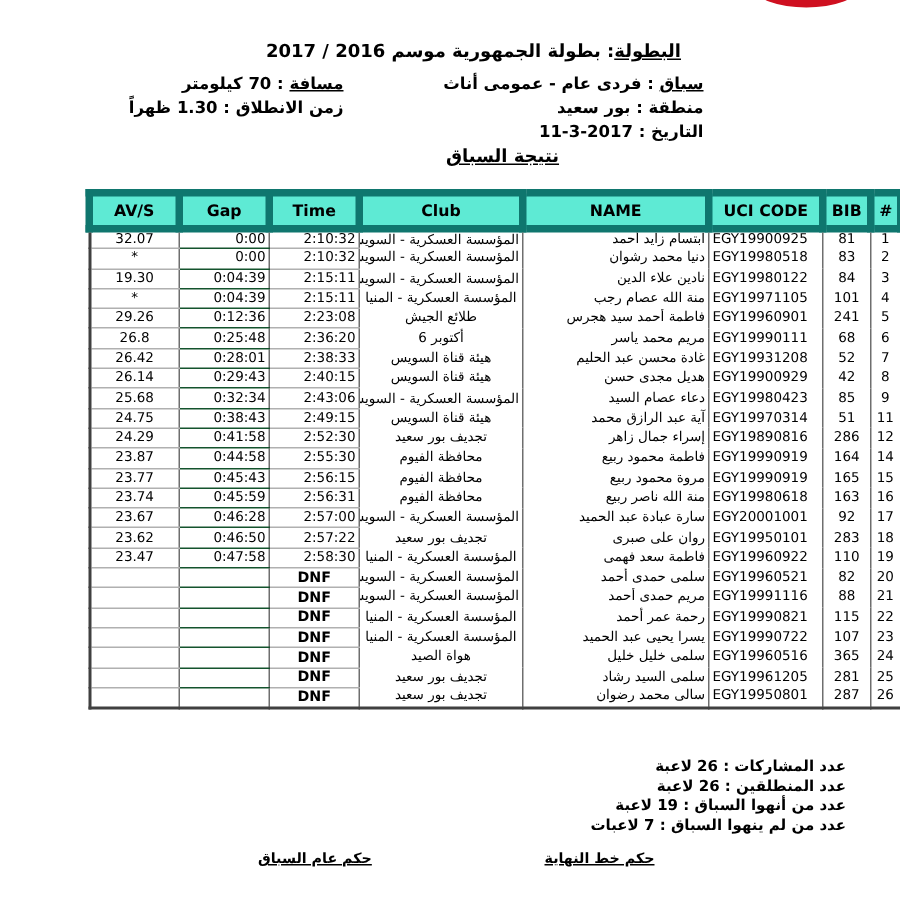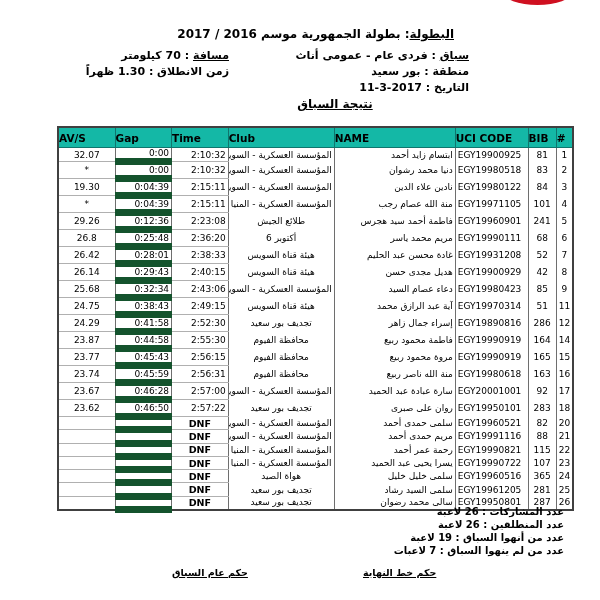--- a/index.html
+++ b/index.html
@@ -22,38 +22,38 @@
   .result-title{
     position:absolute;top:97px;left:260px;width:150px;text-align:center;
     direction:rtl;font-weight:bold;font-size:12px;
   }
   .result-title .u2{text-decoration:underline;}
   table.results{
     position:absolute;left:57px;top:126px;width:517px;
     border-collapse:collapse;table-layout:fixed;border:2px solid #404040;
   }
   table.results th{
-    background:#14b8a6;border:1px solid #0f766e;font-size:10.5px;font-weight:bold;
-    height:19px;padding:0;text-align:left;
+    background:#5eead4;border:5px solid #0f766e;font-size:10.5px;font-weight:bold;
+    height:19px;padding:0;text-align:center;
   }
   table.results th:nth-child(1){width:55px}
   table.results th:nth-child(2){width:55px}
   table.results th:nth-child(3){width:55px}
   table.results th:nth-child(4){width:104px}
   table.results th:nth-child(5){width:119px}
   table.results th:nth-child(6){width:71px}
   table.results th:nth-child(7){width:27px}
   table.results th:nth-child(8){width:15px}
   table.results tr{height:13.3px;}
   table.results td{
     border-left:1px solid #6e6e6e;border-right:1px solid #6e6e6e;
     padding:0 2px;font-size:9px;overflow:hidden;white-space:nowrap;
   }
   td.c-avs{text-align:center;border-bottom:1px solid #b0b0b0;}
-  td.c-gap{text-align:right;border-bottom:7px solid #14532d;}
+  td.c-gap{text-align:right;border-bottom:1px solid #14532d;}
   td.c-time{text-align:right;border-bottom:1px solid #b0b0b0;}
   td.c-time.dnf{text-align:center;font-weight:bold;font-size:9.5px;}
   td.c-club{text-align:center;direction:rtl;}
   td.c-name{text-align:right;direction:rtl;}
   td.c-uci{text-align:left;font-size:9.5px;}
   td.c-bib{text-align:center;font-size:9.5px;}
   td.c-rank{text-align:center;font-size:9.5px;}
   .summary{
     position:absolute;top:506px;right:36px;direction:rtl;text-align:right;
     font-weight:bold;font-size:10px;line-height:12.9px;white-space:nowrap;
@@ -265,20 +265,30 @@
           <td class="c-avs">23.62</td>
           <td class="c-gap">0:46:50</td>
           <td class="c-time">2:57:22</td>
           <td class="c-club">تجديف بور سعيد</td>
           <td class="c-name">روان على صبرى</td>
           <td class="c-uci">EGY19950101</td>
           <td class="c-bib">283</td>
           <td class="c-rank">18</td>
         </tr>
         <tr>
+          <td class="c-avs">23.47</td>
+          <td class="c-gap">0:47:58</td>
+          <td class="c-time">2:58:30</td>
+          <td class="c-club">المؤسسة العسكرية - المنيا</td>
+          <td class="c-name">فاطمة سعد فهمى</td>
+          <td class="c-uci">EGY19960922</td>
+          <td class="c-bib">110</td>
+          <td class="c-rank">19</td>
+        </tr>
+        <tr>
           <td class="c-avs"></td>
           <td class="c-gap"></td>
           <td class="c-time dnf">DNF</td>
           <td class="c-club">المؤسسة العسكرية - السويس</td>
           <td class="c-name">سلمى حمدى أحمد</td>
           <td class="c-uci">EGY19960521</td>
           <td class="c-bib">82</td>
           <td class="c-rank">20</td>
         </tr>
         <tr>

